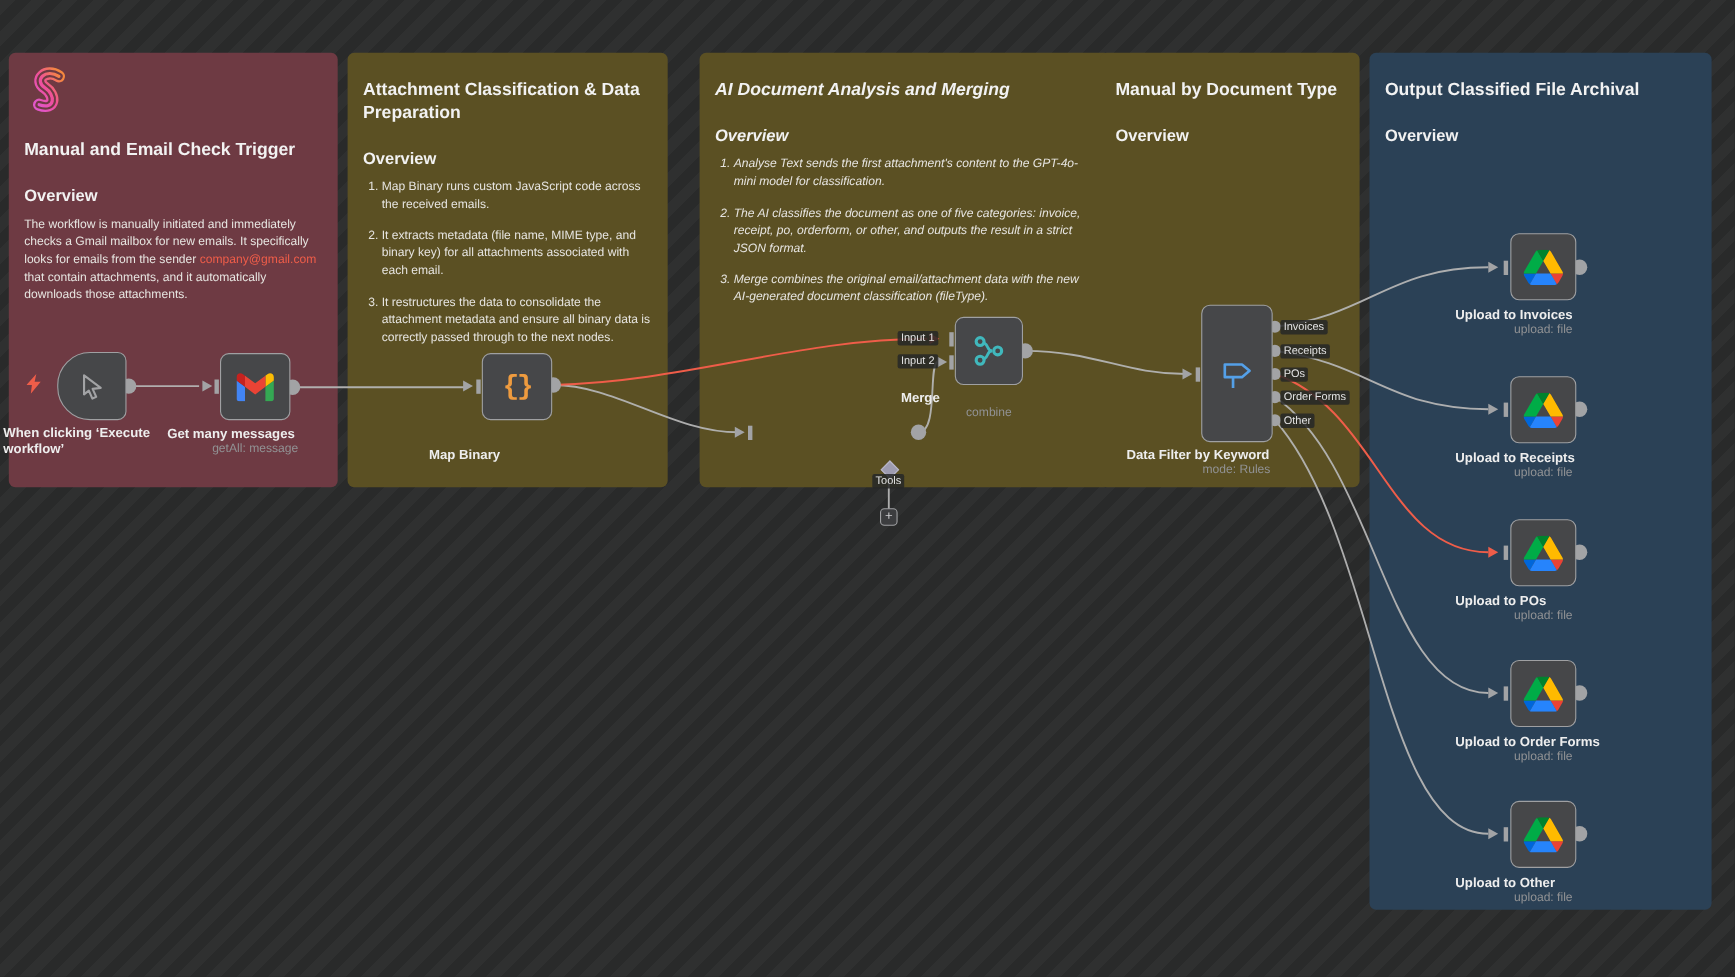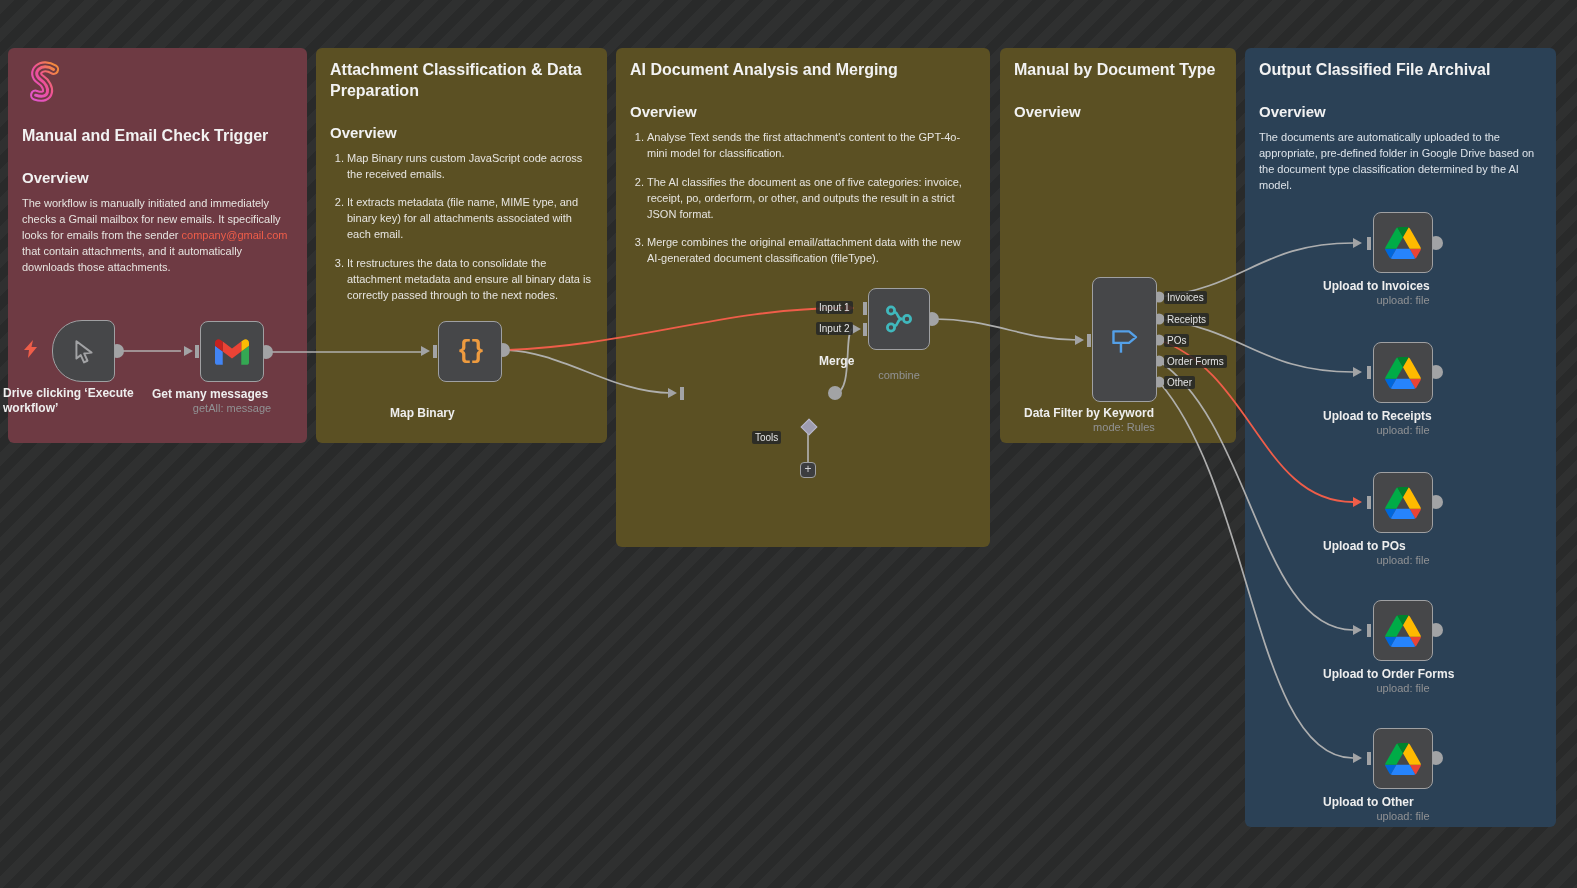--- a/index.html
+++ b/index.html
@@ -2,21 +2,21 @@
 <html><head>
 <meta charset="utf-8">
 <style>
   html,body{margin:0;padding:0;background:#272828;}
   .canvas{
     position:relative;width:1577px;height:888px;overflow:hidden;
     font-family:"Liberation Sans",sans-serif;
     background:repeating-linear-gradient(135deg,#2f3030 0 10px,#292a2a 10px 20px);
   }
   .sticky{position:absolute;border-radius:6px;padding:12px 14px;box-sizing:border-box;}
-  .sticky h1{font-size:16px;line-height:1.3;font-weight:700;color:#f2f2f2;margin:0 0 0 0;}
+  .sticky h1{font-size:16px;line-height:1.3;font-weight:700;color:#f2f2f2;margin:12px 0 0 0;}
   .sticky h2{font-size:15px;font-weight:700;color:#f2f2f2;margin:22px 0 10px 0;}
   .sticky p{font-size:11px;line-height:1.45;color:#e6e4e0;margin:0;}
   .sticky ol{margin:0;padding:0 0 0 17px;}
   .sticky ol li{font-size:11px;line-height:1.45;color:#e6e4e0;margin:0 0 13px 0;}
   .s-red{background:#6e3a43;}
   .s-olive{background:#5b5023;}
   .s-blue{background:#2b4156;}
   .s-blue p{color:#dde3e9;}
   a.mail{color:#ef5d49;text-decoration:none;}
 
@@ -63,39 +63,38 @@
   <div class="sticky s-olive" style="left:316px;top:48px;width:291px;height:395px;">
     <h1>Attachment Classification &amp; Data Preparation</h1>
     <h2>Overview</h2>
     <ol>
       <li>Map Binary runs custom JavaScript code across the received emails.</li>
       <li>It extracts metadata (file name, MIME type, and binary key) for all attachments associated with each email.</li>
       <li>It restructures the data to consolidate the attachment metadata and ensure all binary data is correctly passed through to the next nodes.</li>
     </ol>
   </div>
 
-  <div class="sticky s-olive" style="left:616px;top:48px;width:374px;height:499px;">
+  <div class="sticky s-olive" style="left:636px;top:48px;width:374px;height:395px;font-style:italic;">
     <h1>AI Document Analysis and Merging</h1>
     <h2>Overview</h2>
     <ol>
       <li>Analyse Text sends the first attachment's content to the GPT-4o-mini model for classification.</li>
       <li>The AI classifies the document as one of five categories: invoice, receipt, po, orderform, or other, and outputs the result in a strict JSON format.</li>
       <li>Merge combines the original email/attachment data with the new AI-generated document classification (fileType).</li>
     </ol>
   </div>
 
   <div class="sticky s-olive" style="left:1000px;top:48px;width:236px;height:395px;">
     <h1>Manual by Document Type</h1>
     <h2>Overview</h2>
   </div>
 
   <div class="sticky s-blue" style="left:1245px;top:48px;width:311px;height:779px;">
     <h1>Output Classified File Archival</h1>
     <h2>Overview</h2>
-    <p>The documents are automatically uploaded to the appropriate, pre-defined folder in Google Drive based on the document type classification determined by the AI model.</p>
   </div>
 
   <svg class="svg-layer" width="1577" height="888">
     <g fill="none" stroke="#b4b4b4" stroke-width="1.7" stroke-opacity="0.95">
       <path d="M117 351 H181"></path>
       <path d="M266 352 H424"></path>
       <path d="M503 350 C 560 350, 612 393, 671 393"></path>
       <path d="M835 393 C 853 393, 844 334, 852 329"></path>
       <path d="M932 319 C 995 319, 1022 340, 1078 340"></path>
       <path d="M1159 297 C 1245 287, 1262 243, 1353 243"></path>
@@ -157,41 +156,41 @@
 
   <svg style="position:absolute;left:24px;top:340px;" width="14" height="18" viewBox="0 0 14 18">
     <path d="M9 0 L0 10 h5 L4 18 L13 7 H7.5 Z" fill="#ef5d49"></path>
   </svg>
 
   <div class="node" style="left:52px;top:320px;width:63px;height:62px;border-radius:30px 8px 8px 30px;">
     <svg width="26" height="26" viewBox="0 0 24 24">
       <path d="M5 3 L19 13.5 L12.2 14.3 L15.2 21 L12 22.5 L9 15.8 L5 19 Z" fill="none" stroke="#a2a3a5" stroke-width="1.8" stroke-linejoin="round"></path>
     </svg>
   </div>
-  <div class="node-label" style="left:3px;top:386px;width:162px;">Drive clicking ‘Execute workflow’</div>
+  <div class="node-label" style="left:3px;top:386px;width:162px;">When clicking ‘Execute workflow’</div>
 
   <div class="node" style="left:200px;top:321px;width:64px;height:61px;">
     <svg width="34" height="26" viewBox="52 42 88 66">
       <path fill="#4285f4" d="M58 108h14V74L52 59v43c0 3.32 2.69 6 6 6"></path>
       <path fill="#34a853" d="M120 108h14c3.32 0 6-2.69 6-6V59l-20 15"></path>
       <path fill="#fbbc04" d="M120 48v26l20-15v-8c0-7.42-8.47-11.65-14.4-7.2"></path>
       <path fill="#ea4335" d="M72 74V48l24 18 24-18v26L96 92"></path>
       <path fill="#c5221f" d="M52 51v8l20 15V48l-5.6-4.2c-5.94-4.45-14.4-.22-14.4 7.2"></path>
     </svg>
   </div>
   <div class="node-label" style="left:152px;top:387px;width:160px;">Get many messages</div>
   <div class="node-sub" style="left:152px;top:402px;width:160px;">getAll: message</div>
 
   <div class="node" style="left:438px;top:321px;width:64px;height:61px;">
     <span class="code-glyph">{}</span>
   </div>
   <div class="node-label" style="left:390px;top:406px;width:160px;">Map Binary</div>
 
   <div class="diamond" style="left:803px;top:421px;"></div>
-  <div class="chip" style="left:752px;top:431px;">Tools</div>
+  <div class="chip" style="left:793px;top:431px;">Tools</div>
   <div class="plusbtn" style="left:800px;top:462px;">+</div>
 
   <div class="node" style="left:868px;top:288px;width:62px;height:62px;">
     <svg width="34" height="34" viewBox="0 0 34 34">
       <g fill="none" stroke="#40b8bd" stroke-width="2.6">
         <path d="M13 10 C 17 12, 15 17, 20 17"></path>
         <path d="M13 24 C 17 22, 15 17, 20 17"></path>
       </g>
       <g fill="none" stroke="#40b8bd" stroke-width="2.8">
         <circle cx="9" cy="8.5" r="3.6"></circle>

